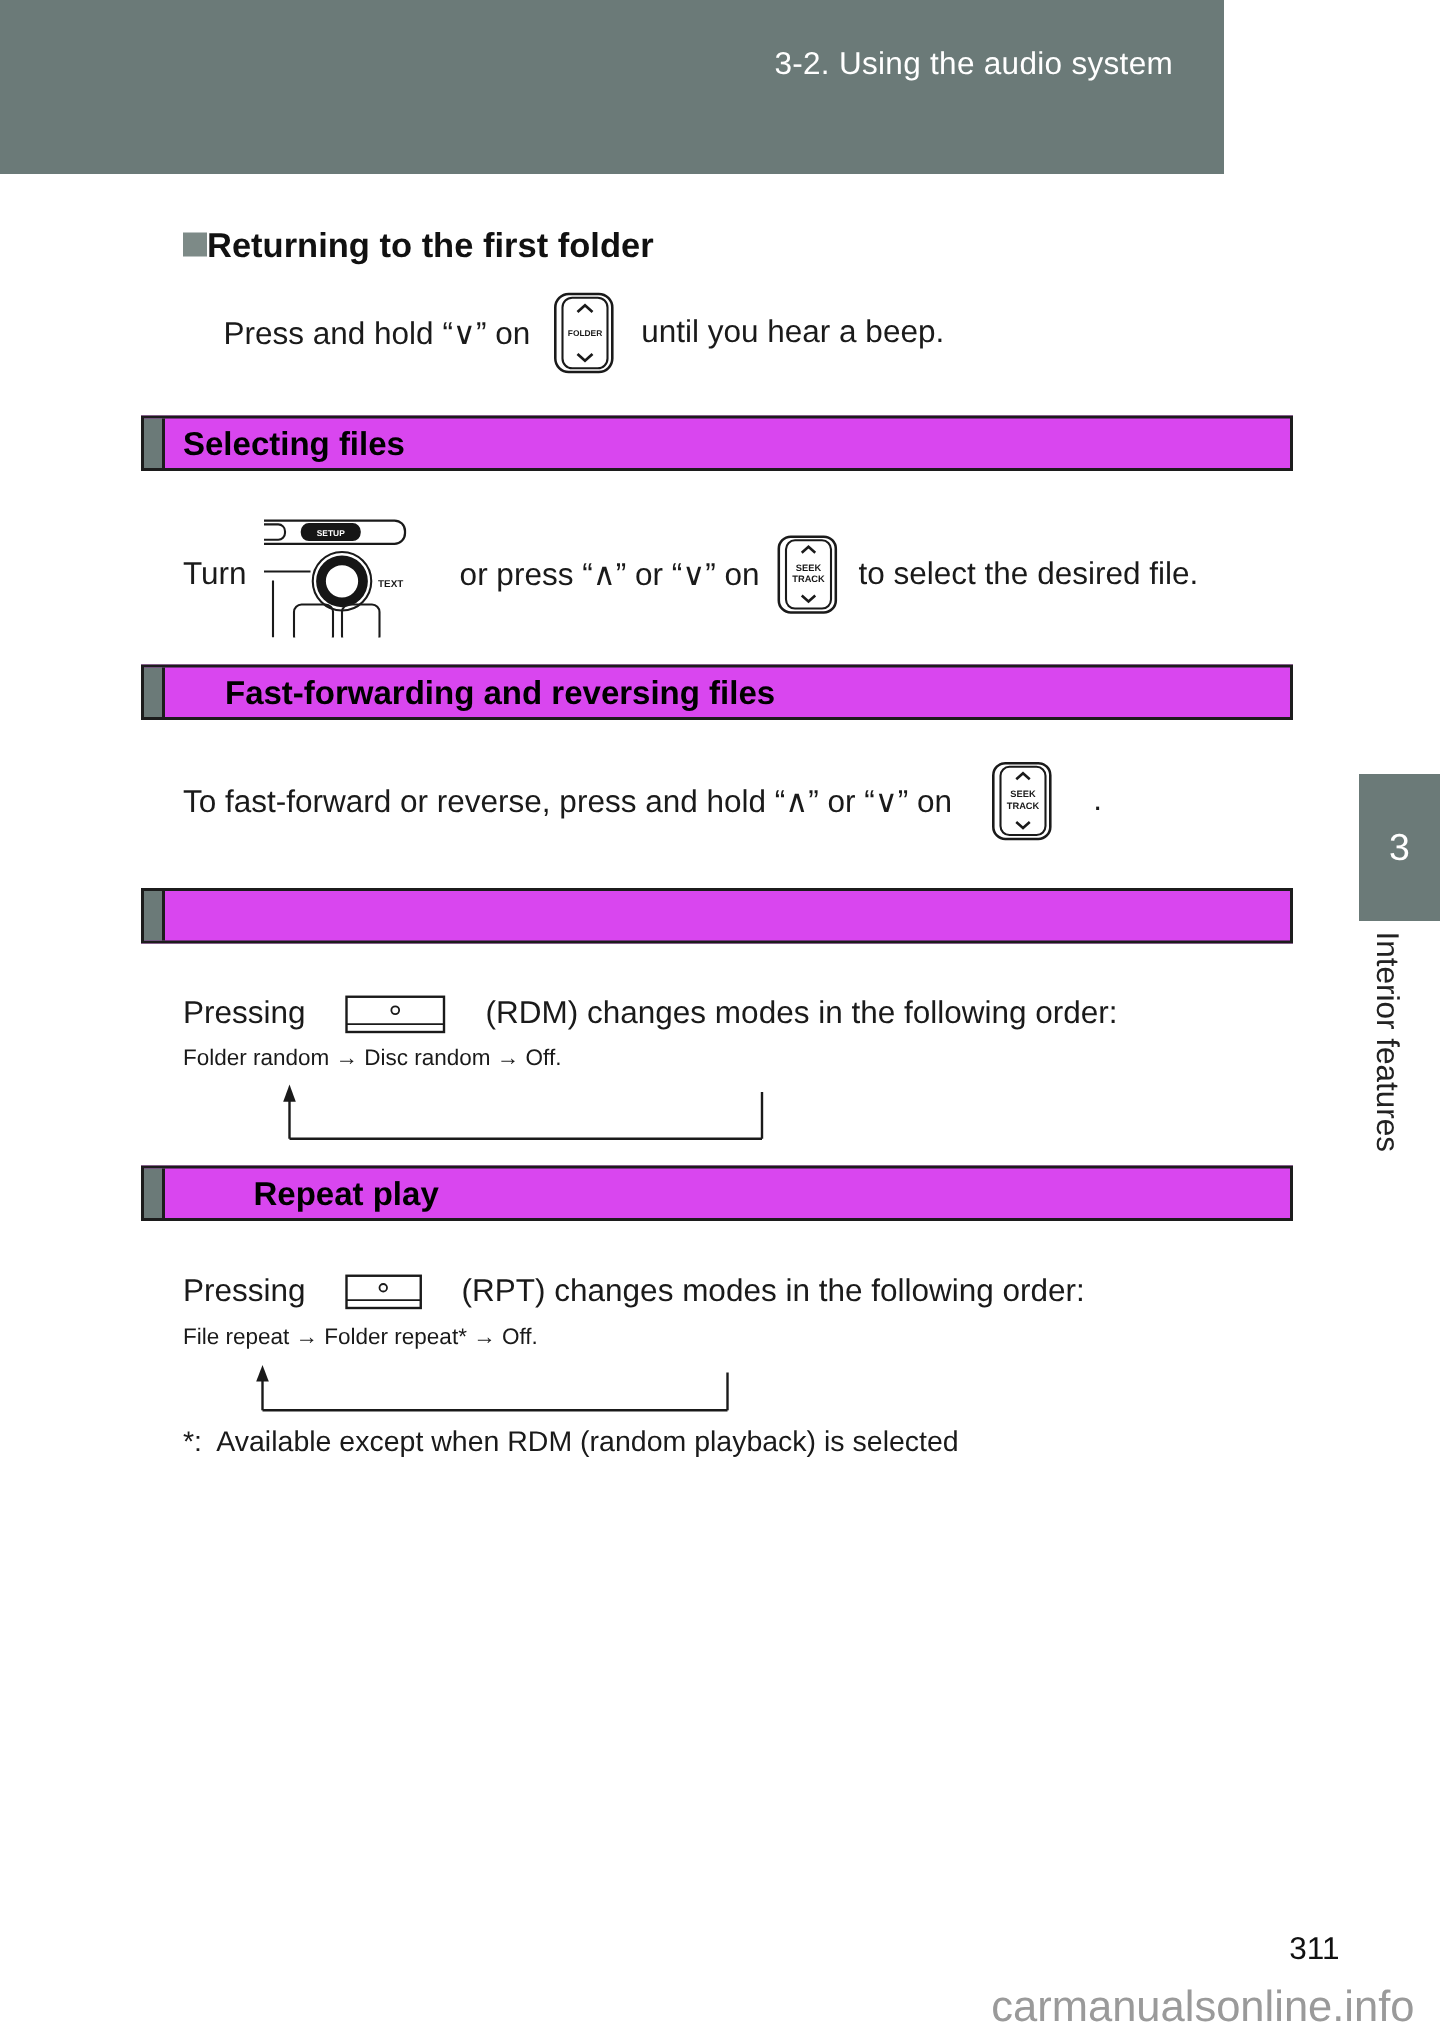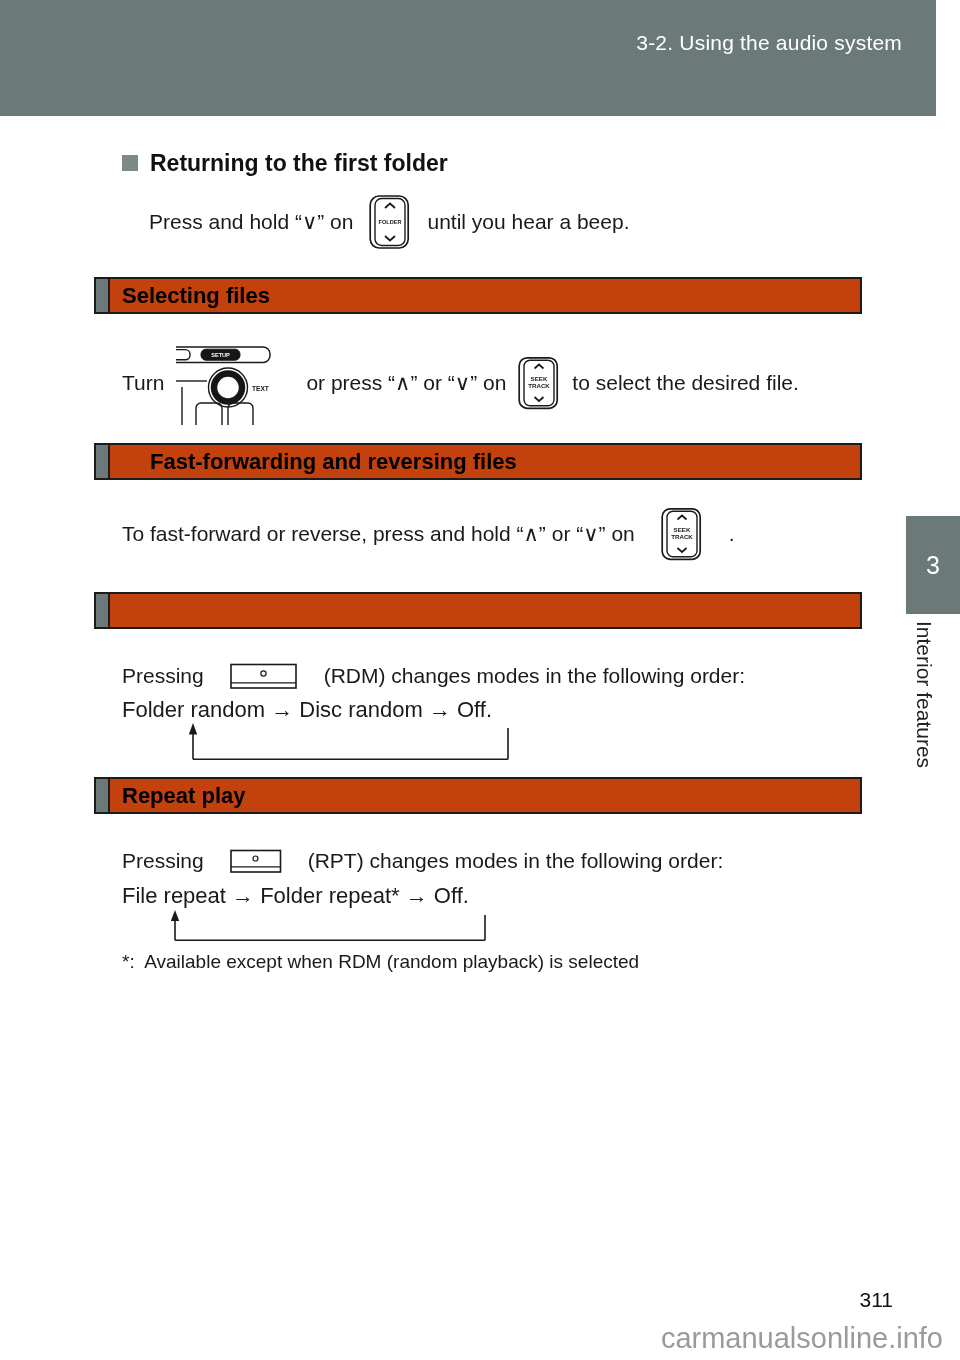--- a/index.html
+++ b/index.html
@@ -1,47 +1,47 @@
 <!DOCTYPE html>
 <html style="--color-accent: #6b7a78; --color-bullet: #7d8a87; --color-watermark: #9a9a9a;"><head>
 <meta charset="utf-8">
 <style>
   html,body { margin:0; padding:0; background:#fff; }
   .page {
     position:relative; width:960px; height:1360px; background:#ffffff;
     font-family:"Liberation Sans", sans-serif; color:#1a1a1a; overflow:hidden;
   }
   
-  .topbar { position:absolute; left:0; top:0; width:936px; height:116px;
+  .topbar { position:absolute; left:0; top:0; width:816px; height:116px;
     background:var(--color-accent, #6b7a78); }
   .topbar-title { position:absolute; top:31px; right:34px; color:#ffffff;
     font-size:21px; letter-spacing:0.2px; }
 
   
   .sub-heading { position:absolute; left:122px; top:149px; height:28px;
-    display:flex; align-items:center; gap:12px; }
+    display:flex; align-items:center; }
   .sq-bullet { width:16px; height:16px; background:var(--color-bullet, #7d8a87); flex:0 0 auto; }
   .sub-heading .t { font-size:23px; font-weight:bold; color:#111; }
 
   
   .row { position:absolute; display:flex; align-items:center; font-size:21px; color:#1a1a1a; }
   .row svg { flex:0 0 auto; display:block; }
   .gap14 { gap:26px; } .gap16 { gap:16px; } .gap12 { gap:12px; }
   .baseline-dot { align-self:flex-end; padding-bottom:16px; }
 
   
   .secbox { position:absolute; left:94px; width:768px; height:37px;
-    border:2px solid #1c1c1c; box-sizing:border-box; background:#c2410c;
+    border:2px solid #1c1c1c; box-sizing:border-box; background:#d946ef;
     display:flex; align-items:stretch; }
   .sec-accent { width:12px; background:var(--color-accent, #6b7a78);
     border-right:2px solid #1c1c1c; flex:0 0 auto; }
   .sec-title { display:flex; align-items:center; padding-left:12px;
     font-size:22px; font-weight:bold; color:#000; }
 
-  .plain-line { position:absolute; left:122px; font-size:22px; color:#1a1a1a; }
+  .plain-line { position:absolute; left:122px; font-size:15px; color:#1a1a1a; }
   .footnote { position:absolute; left:122px; font-size:19px; color:#1a1a1a; white-space:pre; }
 
   .loop-arrow { position:absolute; }
 
   
   .chapter-tab { position:absolute; right:0; top:516px; width:54px; height:98px;
     background:var(--color-accent, #6b7a78); display:flex; align-items:center; justify-content:center; }
   .chapter-tab .n { color:#fff; font-size:25px; }
   .v-label { position:absolute; left:912px; top:621px; height:170px;
     writing-mode:vertical-rl; font-size:21px; color:#222; }
@@ -144,21 +144,21 @@
 
   <div class="plain-line" style="top:697px;">Folder random → Disc random → Off.</div>
 
   <svg class="loop-arrow" style="left:186px; top:721px;" width="330" height="42" viewBox="0 0 330 42">
     <polygon points="7,2 2.8,13.5 11.2,13.5" fill="#1a1a1a"></polygon>
     <line x1="7" y1="10" x2="7" y2="38.2" stroke="#1a1a1a" stroke-width="1.6"></line>
     <line x1="7" y1="38.2" x2="322" y2="38.2" stroke="#1a1a1a" stroke-width="1.6"></line>
     <line x1="322" y1="38.2" x2="322" y2="7" stroke="#1a1a1a" stroke-width="1.6"></line>
   </svg>
 
-  <div class="secbox" style="top:777px;">
+  <div class="secbox" style="top:777px;gap:47px;">
     <div class="sec-accent"></div>
     <div class="sec-title">Repeat play</div>
   </div>
 
   <div class="row gap14" style="left:122px; top:847px; height:28px;">
     <span>Pressing</span>
     <svg width="52" height="25" viewBox="0 0 52 25">
       <rect x="1" y="1.5" width="49.5" height="21.5" fill="#fff" stroke="#1a1a1a" stroke-width="1.6"></rect>
       <line x1="1" y1="17.8" x2="50.5" y2="17.8" stroke="#1a1a1a" stroke-width="1.2"></line>
       <circle cx="25.5" cy="9.5" r="2.5" fill="#fff" stroke="#1a1a1a" stroke-width="1.2"></circle>

